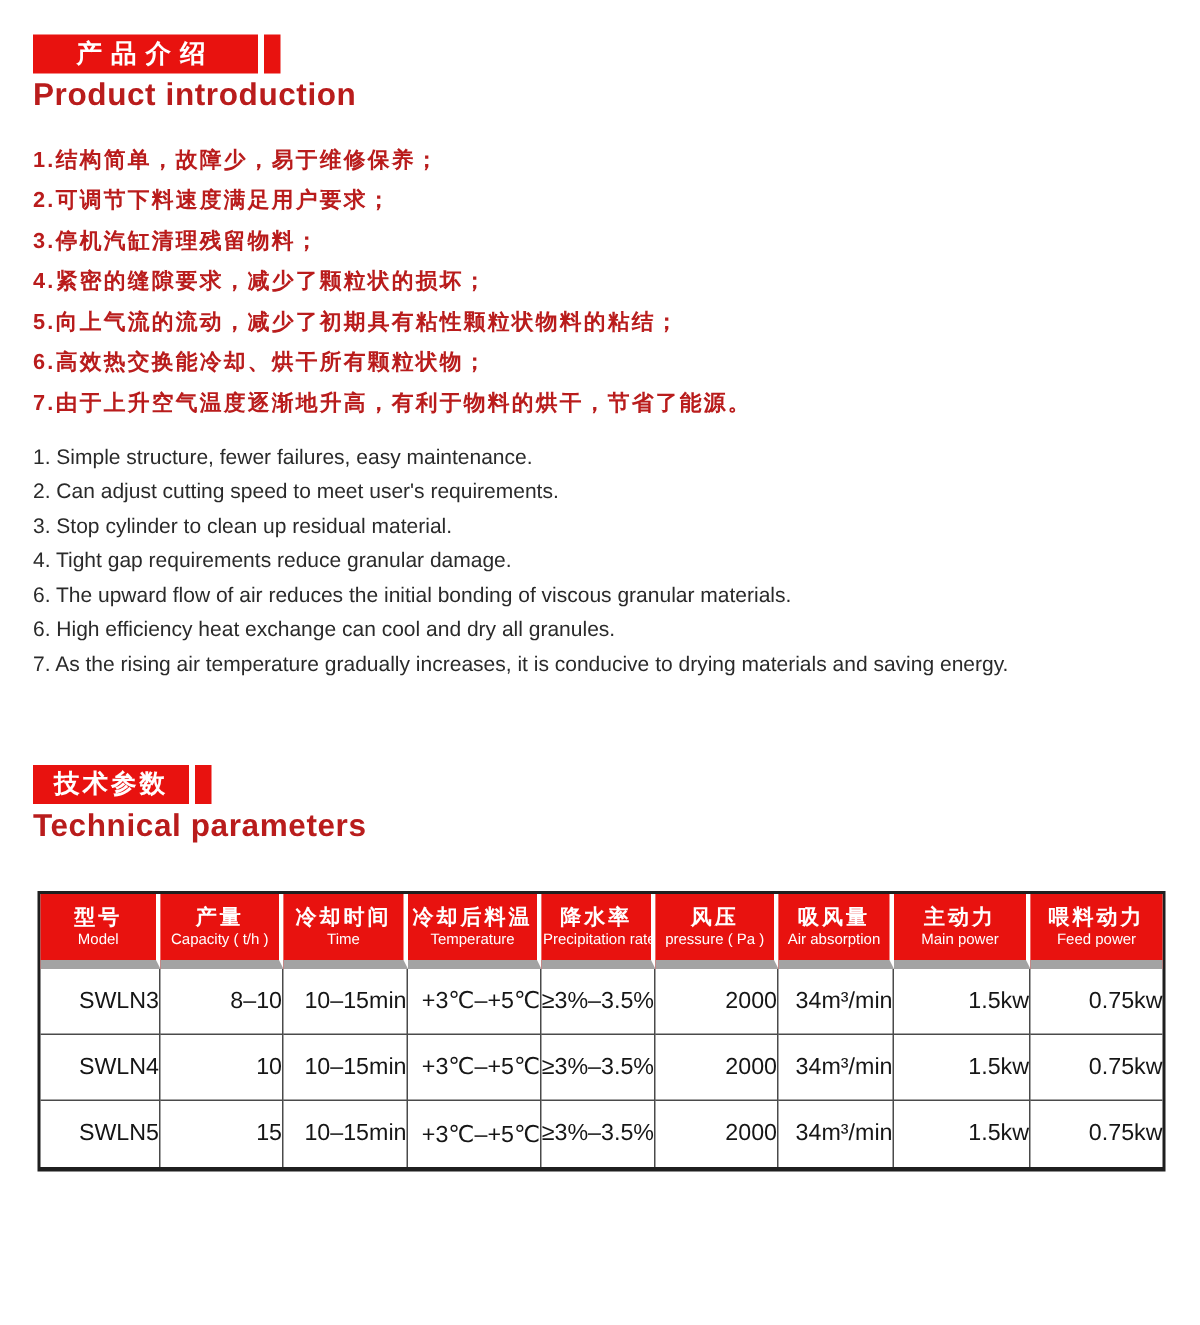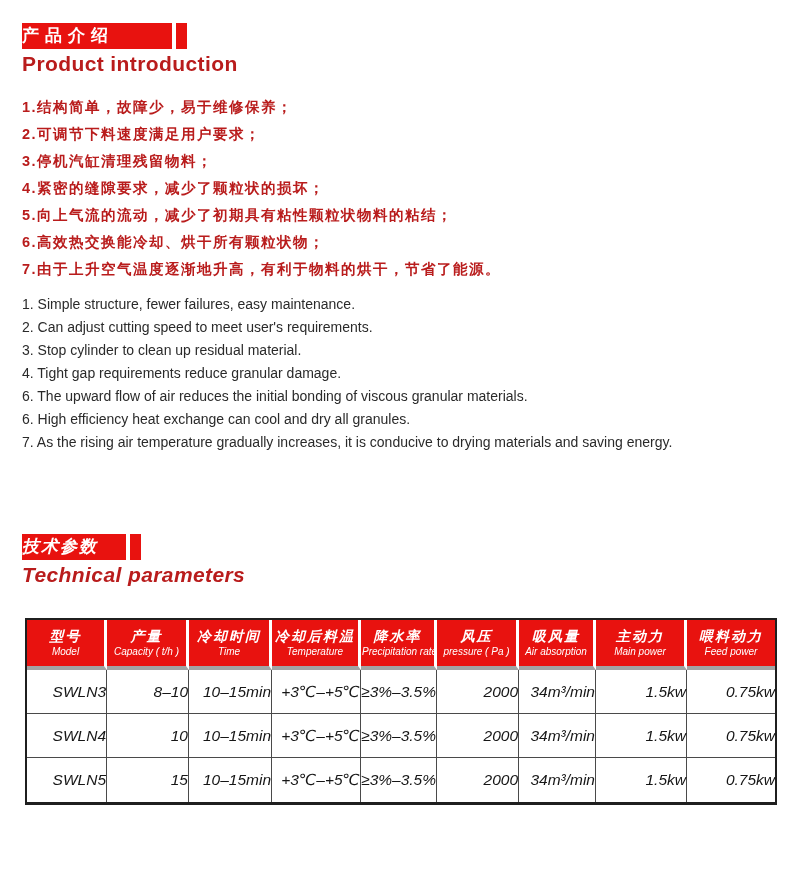--- a/index.html
+++ b/index.html
@@ -15,21 +15,21 @@
   }
 
   
   .badge-row { display: flex; align-items: stretch; height: 26px; }
   .badge-main {
     background: #e8120f;
     color: #ffffff;
     font-weight: bold;
     font-size: 17px;
     line-height: 26px;
-    text-align: left;
+    text-align: center;
     letter-spacing: 6px;
   }
   .badge-main.wide  { width: 150px; }
   .badge-main.narrow{ width: 104px; letter-spacing: 2px; }
   .badge-stripe { width: 11px; background: #e8120f; margin-left: 4px; }
 
   .section-title {
     font-size: 21px;
     font-weight: bold;
     color: #b91c1c;
@@ -46,39 +46,39 @@
     letter-spacing: 1.5px;
   }
   .cn-list .feature-line { line-height: 27px; }
   .en-list {
     margin-top: 10px;
     font-size: 14px;
     color: #2a2a2a;
   }
   .en-list .feature-line { line-height: 23px; }
 
-  .tech-section { margin-top: 80px; font-style: italic; }
+  .tech-section { margin-top: 56px; }
 
   
   .param-table-wrap { margin-top: 31px; margin-left: 3px; }
   table.param-table {
     width: 748px;
     table-layout: fixed;
     border-collapse: separate;
     border-spacing: 0;
     border: 2px solid #1f1f1f;
     border-bottom-width: 3px;
   }
   .param-table th {
     background: #e8120f;
     color: #ffffff;
     height: 50px;
     vertical-align: middle;
     border-right: 3px solid #ffffff;
-    border-bottom: 4px solid #a3a3a3;
+    border-bottom: 6px solid #a3a3a3;
     padding: 2px 1px;
   }
   .param-table th:last-child { border-right: none; }
   .param-table .th-cn {
     display: block;
     font-size: 14px;
     font-weight: bold;
     letter-spacing: 2px;
     line-height: 17px;
   }

